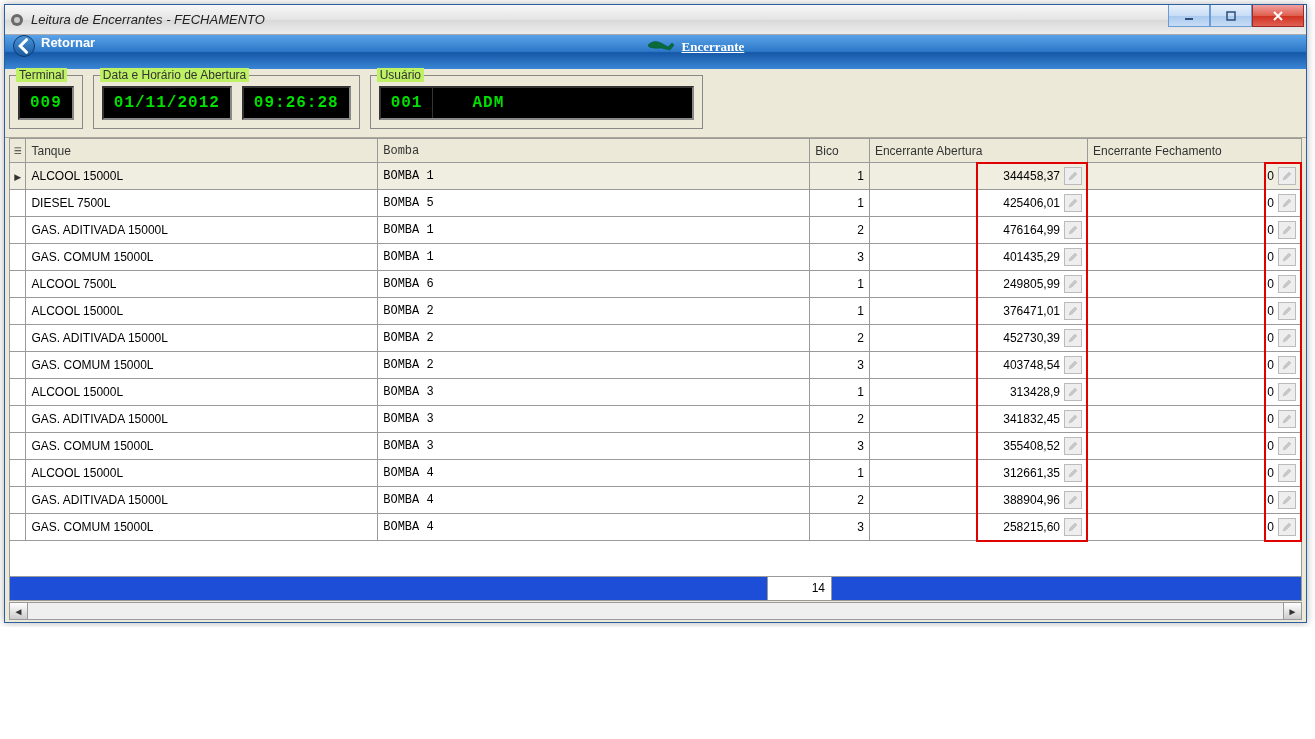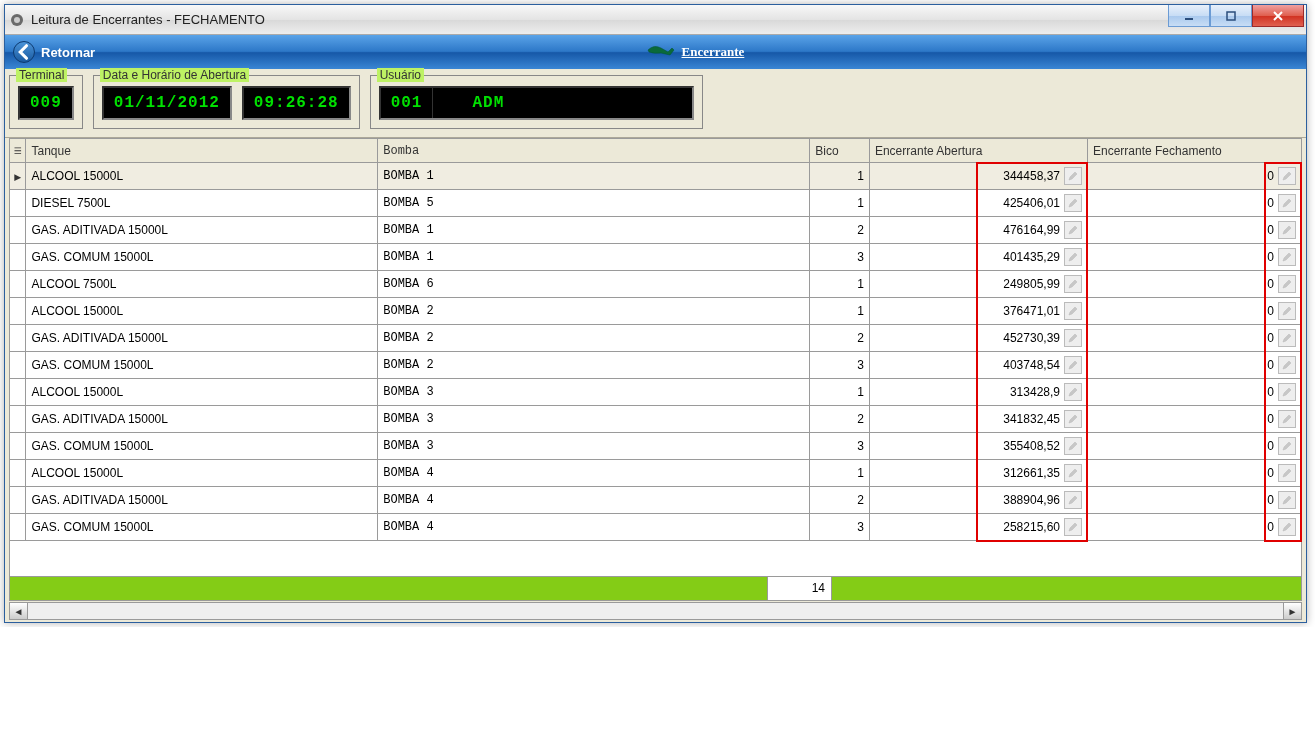--- a/index.html
+++ b/index.html
@@ -28,20 +28,21 @@
   .titlebar .app-icon {
     width: 16px; height: 16px;
     margin-right: 6px;
     display: inline-flex;
     align-items: center;
     justify-content: center;
   }
   .titlebar .title-text {
     color: #222;
     font-size: 13px;
+    font-style: italic;
   }
   .win-controls {
     position: absolute;
     right: 2px;
     top: 0;
     display: flex;
     gap: 0;
   }
   .win-btn {
     width: 42px; height: 22px;
@@ -60,21 +61,20 @@
     color: #fff;
     width: 52px;
     border-top-right-radius: 0;
   }
   .win-btn svg { width: 12px; height: 12px; }
 
   .toolbar {
     height: 34px;
     background: linear-gradient(to bottom, #5aa3e8 0%, #2d78c8 48%, #1658a8 52%, #3a86d4 100%);
     display: flex;
-    align-items: center;
     padding: 0 8px;
     color: #fff;
     font-weight: bold;
     font-size: 13px;
     gap: 6px;
     position: relative;
   }
   .toolbar .back-icon {
     width: 22px; height: 22px;
     border-radius: 50%;
@@ -206,21 +206,21 @@
     border-right:1px solid #9a9a9a;
     border-bottom:1px solid #9a9a9a;
     background:#fff;
   }
   .footer-row {
     height: 24px;
     display: flex;
     border-left:1px solid #9a9a9a;
     border-right:1px solid #9a9a9a;
     border-bottom:1px solid #9a9a9a;
-    background: #84cc16;
+    background: #1d4ed8;
   }
   .footer-row .spacer { flex: 0 0 758px; border-right:1px solid #9a9a9a; }
   .footer-row .count-cell {
     width: 64px;
     text-align: right;
     padding: 4px 6px;
     background: #fff;
     border-right:1px solid #9a9a9a;
     font-size:12px;
   }

